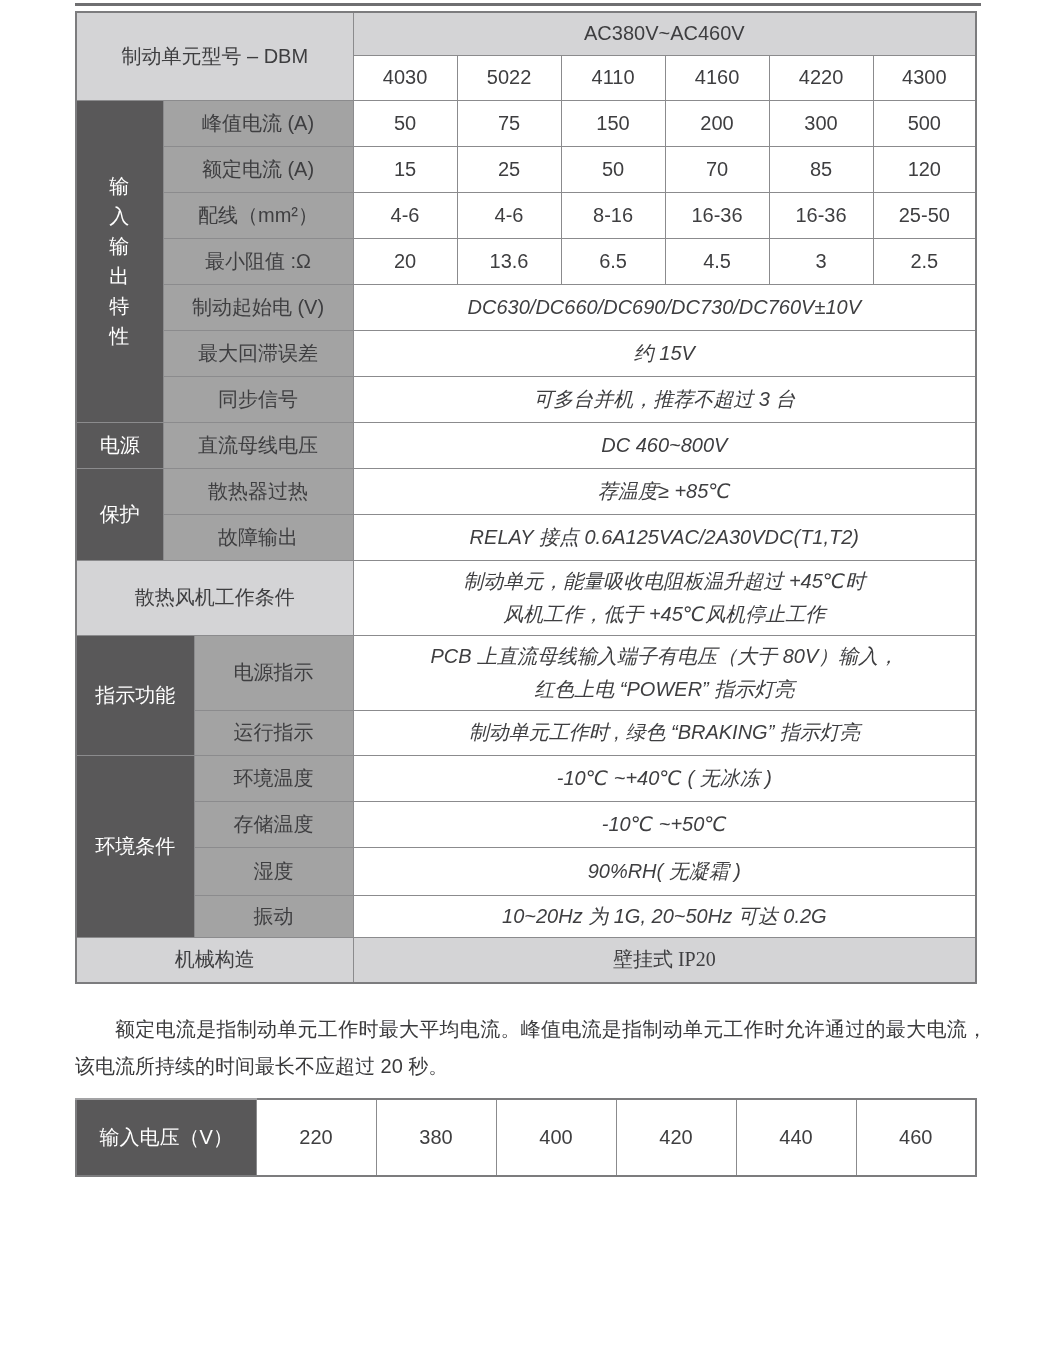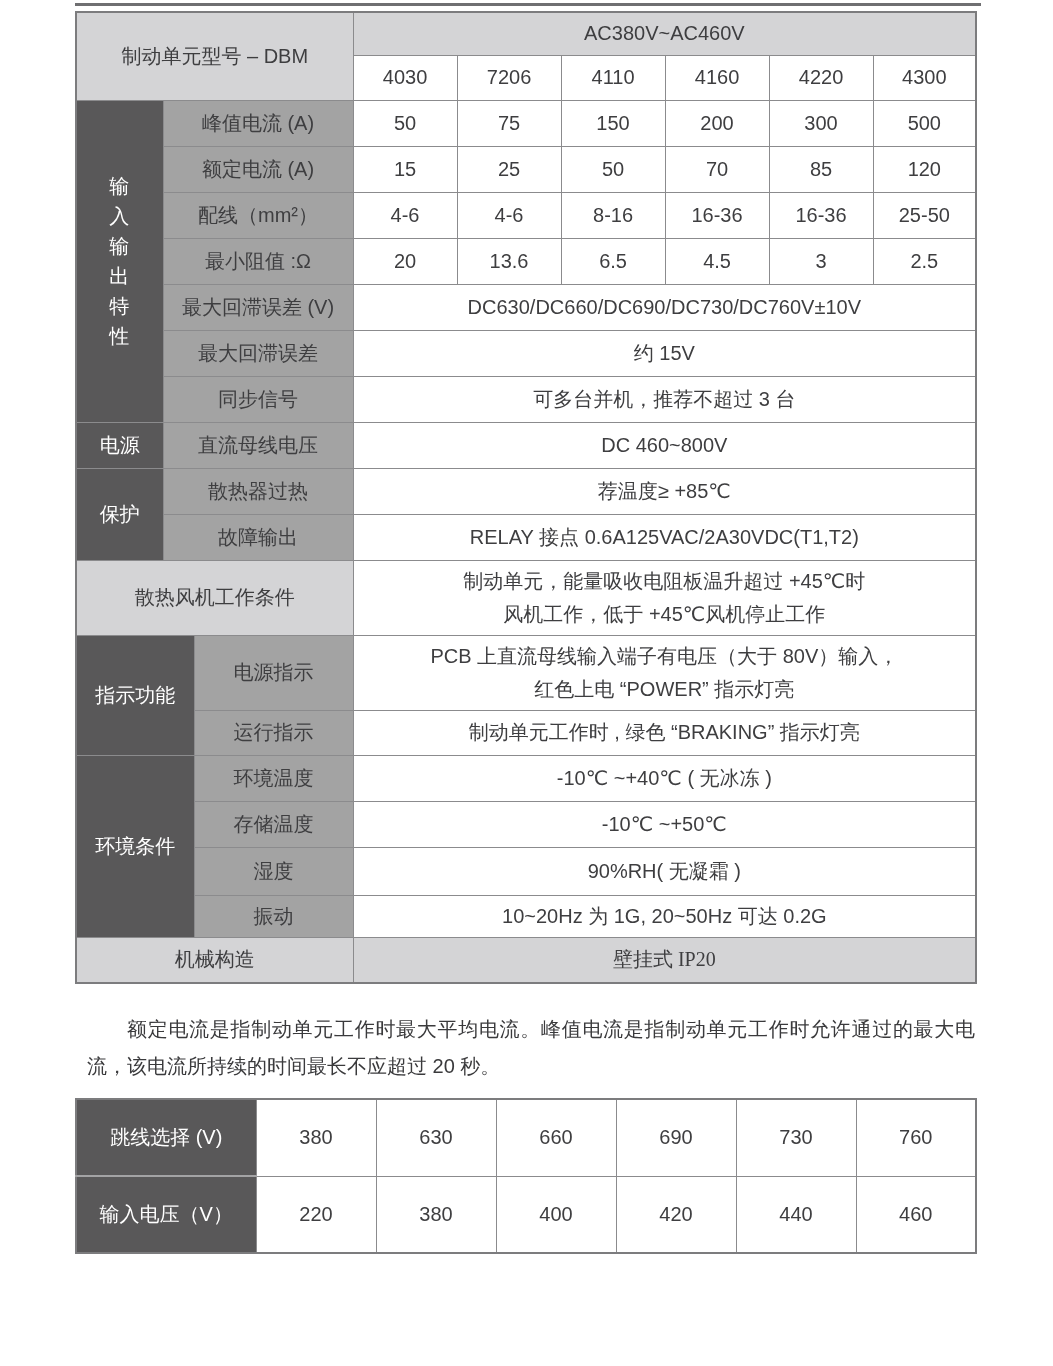--- a/index.html
+++ b/index.html
@@ -28,29 +28,29 @@
     background:#595859;color:#ffffff;
     border:1px solid #3c3c3e;
   }
   td.grp-v{white-space:pre-line;line-height:1.5;letter-spacing:1px;}
   td.lbl{
     background:#a3a3a3;text-align:left;padding-left:16px;
     border-top:2px solid #ffffff;border-bottom:2px solid #ffffff;
     border-left:2px solid #ffffff;border-right:1px solid #8b8b8d;
   }
   td.cell{background:#ffffff;}
-  td.val{background:#ffffff;white-space:pre-line;line-height:33px;}
+  td.val{background:#ffffff;white-space:pre-line;line-height:33px;font-style:italic;}
   td.val-gray{background:#d4d4d6;text-align:left;padding-left:14px;font-family:Liberation Serif, serif;}
   tr.h43{height:43px;} tr.h45{height:45px;margin-left:28px;} tr.h46{height:46px;}
   tr.h48{height:48px;} tr.h42{height:42px;padding-left:44px;} tr.h75{height:75px;}
 
   
   .notes{width:912px;margin:27px 0 0 0;font-size:20px;line-height:37px;
          text-align:justify;color:#3a3a3c;}
-  .notes p{margin:12px;text-indent:2em;}
+  .notes p{margin:0;text-indent:2em;}
 
   
   table.jumper{
     border-collapse:collapse;table-layout:fixed;width:900px;
     margin-top:13px;border:2px solid #7c7c7e;
   }
   table.jumper td{
     border:1px solid #8b8b8d;height:75px;
     text-align:center;vertical-align:middle;font-size:20px;padding:0;
   }
@@ -79,21 +79,21 @@
         <col style="width:104px">
         <col style="width:103px">
     </colgroup>
     <tbody>
       <tr class="h43">
         <td class="hdr" colspan="3" rowspan="2">制动单元型号 – DBM</td>
         <td class="hdr" colspan="6">AC380V~AC460V</td>
       </tr>
       <tr class="h45">
         <td class="model">4030</td>
-        <td class="model">7206</td>
+        <td class="model">5022</td>
         <td class="model">4110</td>
         <td class="model">4160</td>
         <td class="model">4220</td>
         <td class="model">4300</td>
       </tr>
 
       <tr class="h46">
         <td class="grp grp-v" rowspan="7">输
 入
 输
@@ -129,21 +129,21 @@
       <tr class="h46">
         <td class="lbl" colspan="2">最小阻值 :Ω</td>
         <td class="cell">20</td>
         <td class="cell">13.6</td>
         <td class="cell">6.5</td>
         <td class="cell">4.5</td>
         <td class="cell">3</td>
         <td class="cell">2.5</td>
       </tr>
       <tr class="h46">
-        <td class="lbl" colspan="2">最大回滞误差 (V)</td>
+        <td class="lbl" colspan="2">制动起始电 (V)</td>
         <td class="val" colspan="6">DC630/DC660/DC690/DC730/DC760V±10V</td>
       </tr>
       <tr class="h46">
         <td class="lbl" colspan="2">最大回滞误差</td>
         <td class="val" colspan="6">约 15V</td>
       </tr>
       <tr class="h46">
         <td class="lbl" colspan="2">同步信号</td>
         <td class="val" colspan="6">可多台并机，推荐不超过 3 台</td>
       </tr>
@@ -213,29 +213,20 @@
     <colgroup>
       <col style="width:180px">
       <col style="width:120px">
         <col style="width:120px">
         <col style="width:120px">
       <col style="width:120px">
         <col style="width:120px">
         <col style="width:120px">
     </colgroup>
     <tbody>
-      <tr class="jrow1">
-        <td class="jhdr">跳线选择 (V)</td>
-        <td>380</td>
-        <td>630</td>
-        <td>660</td>
-        <td>690</td>
-        <td>730</td>
-        <td>760</td>
-      </tr>
       <tr class="jrow2">
         <td class="jhdr">输入电压（V）</td>
         <td>220</td>
         <td>380</td>
         <td>400</td>
         <td>420</td>
         <td>440</td>
         <td>460</td>
       </tr>
     </tbody>

